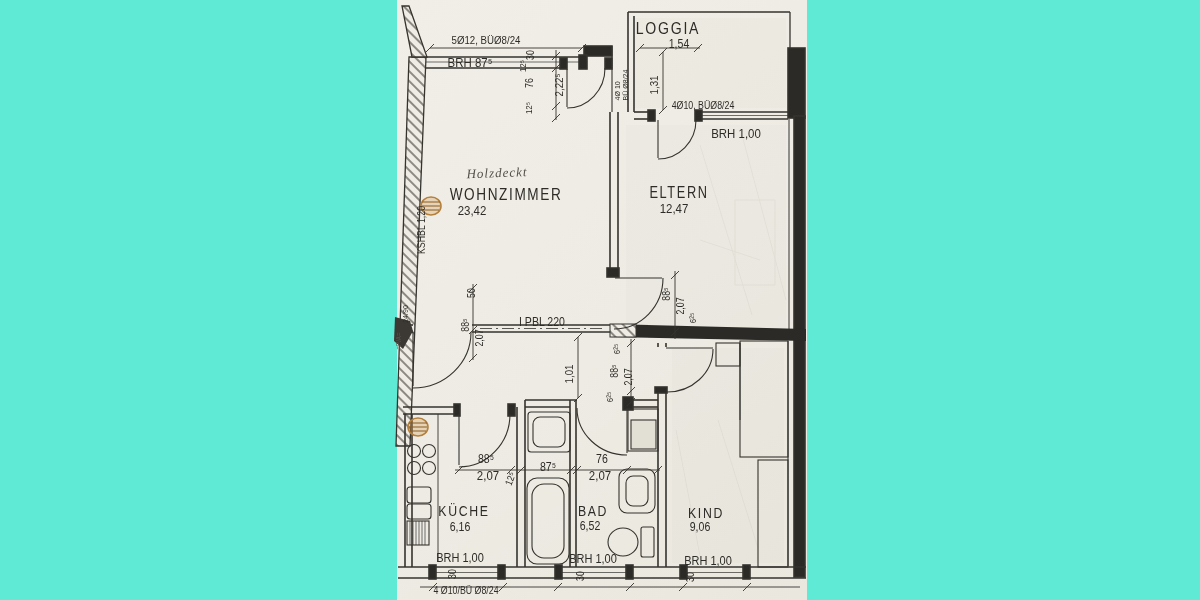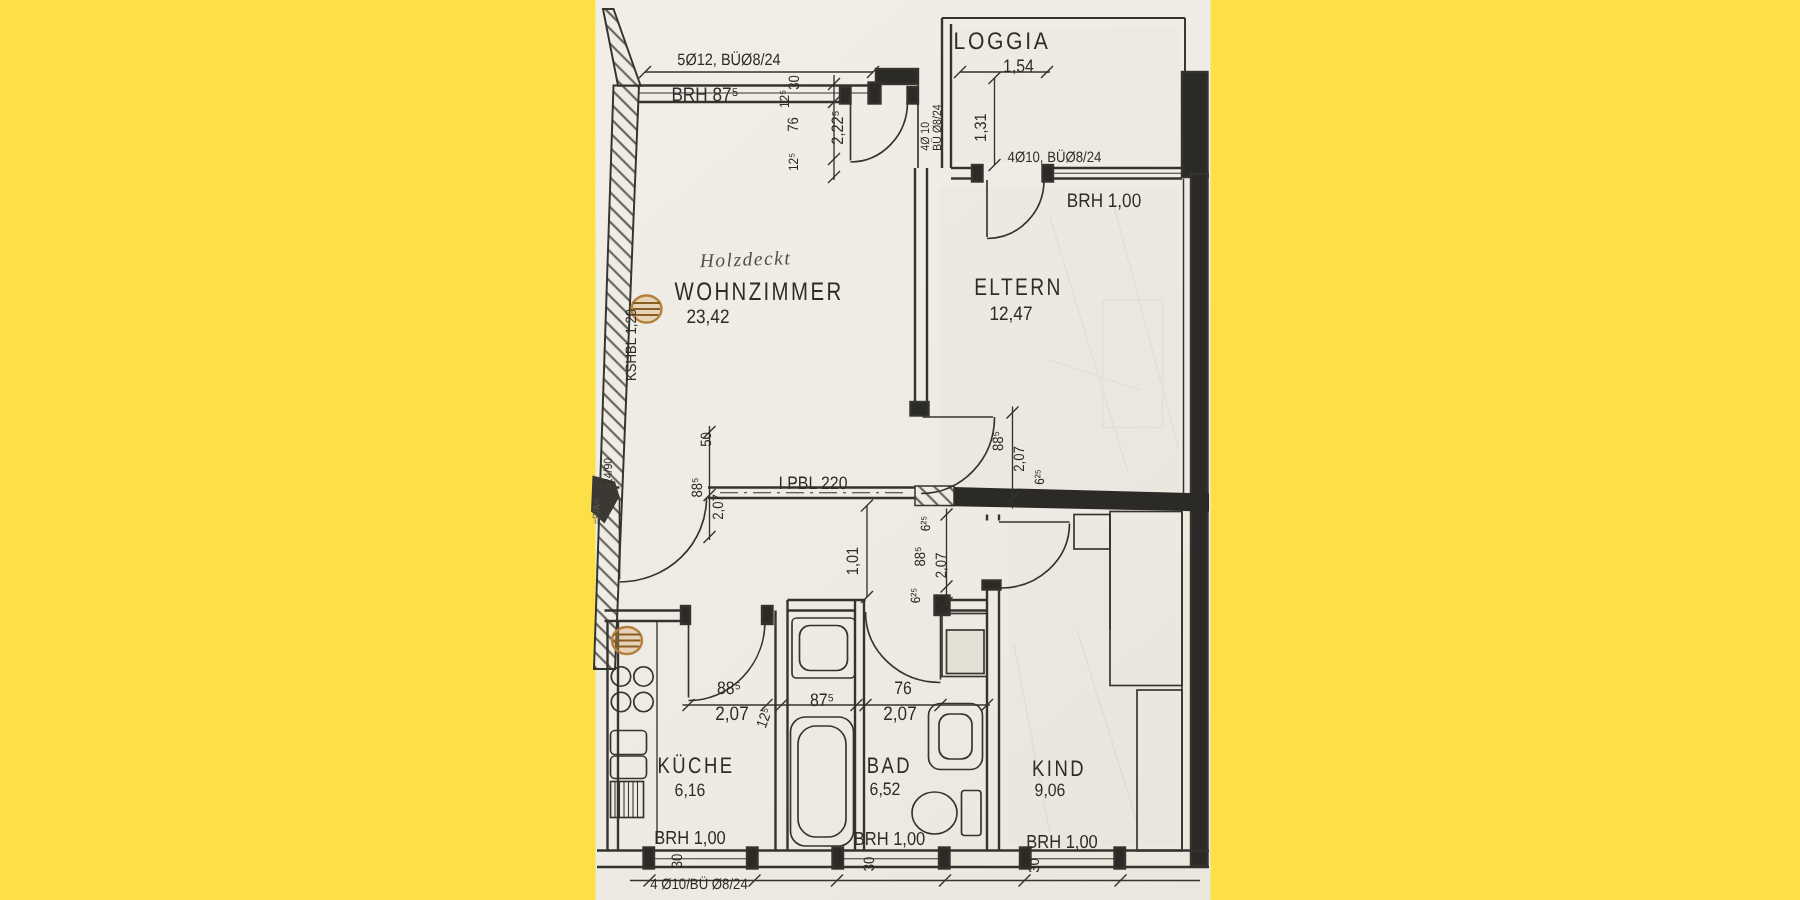--- a/index.html
+++ b/index.html
@@ -1,16 +1,16 @@
 <!DOCTYPE html>
 <html><head>
 <meta charset="utf-8">
 <style>
   html,body{margin:0;padding:0;background:#fdfdfc;}
-  #stage{position:relative;width:1200px;height:600px;overflow:hidden;background:#fde047;}
+  #stage{position:relative;width:1200px;height:600px;overflow:hidden;background:#5eead4;}
   #paper{position:absolute;left:397px;top:0;width:410px;height:600px;
          background:linear-gradient(140deg,#f1eee7 0%,#eeebe4 55%,#eae7de 100%);}
   #lines{position:absolute;left:0;top:0;width:1200px;height:600px;}
   .L{position:absolute;white-space:nowrap;font-family:"Liberation Sans",sans-serif;
      color:#2e2c28;transform:translate(-50%,-50%) rotate(var(--r,0deg)) scaleX(var(--sx,.88));
      transform-origin:center;line-height:1.05;}
   .room{letter-spacing:2px;}
   .hand{font-family:"Liberation Serif",serif;font-style:italic;color:#55504a;
         --r:-2deg;--sx:1;letter-spacing:1px;}
 </style>

